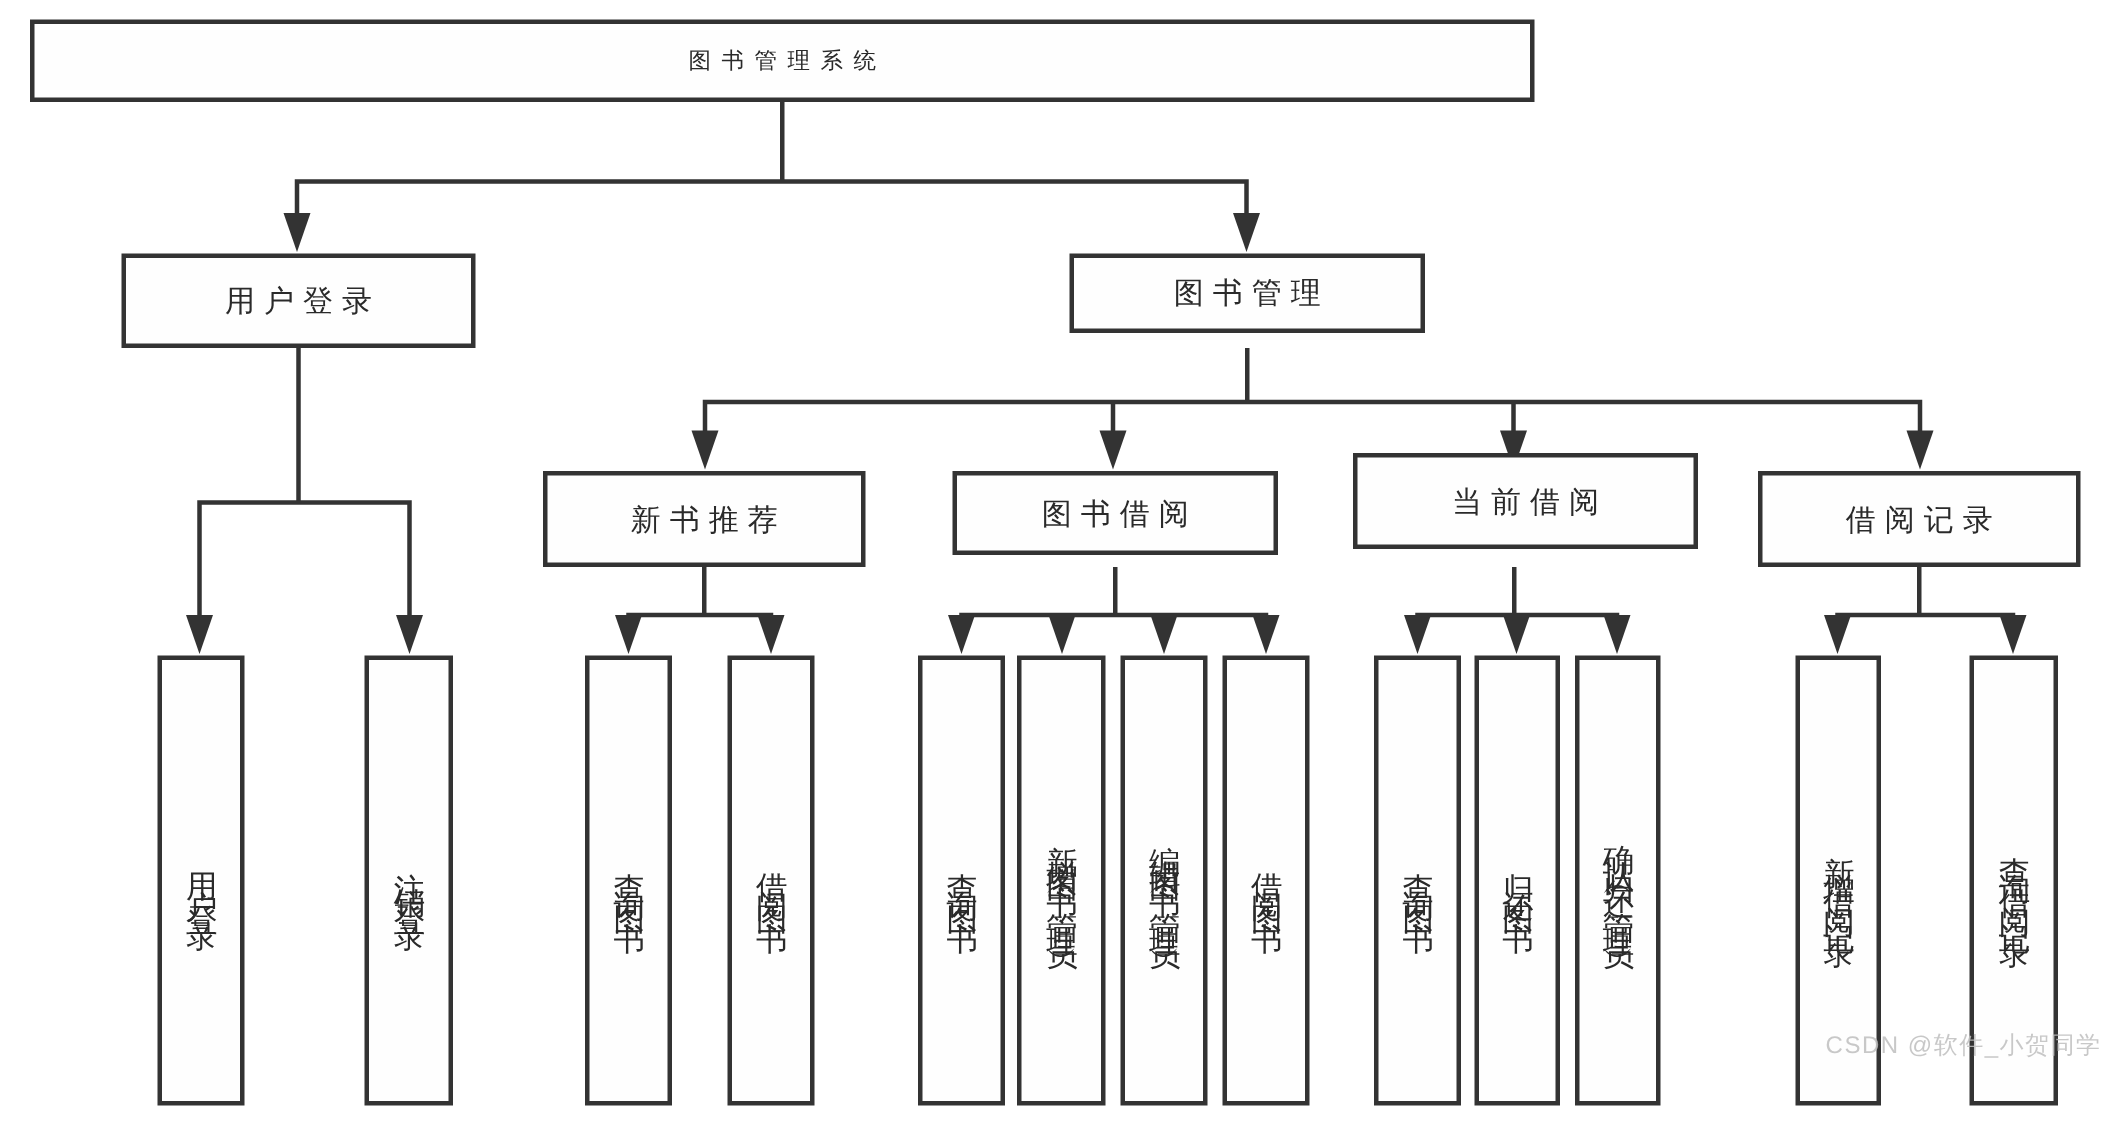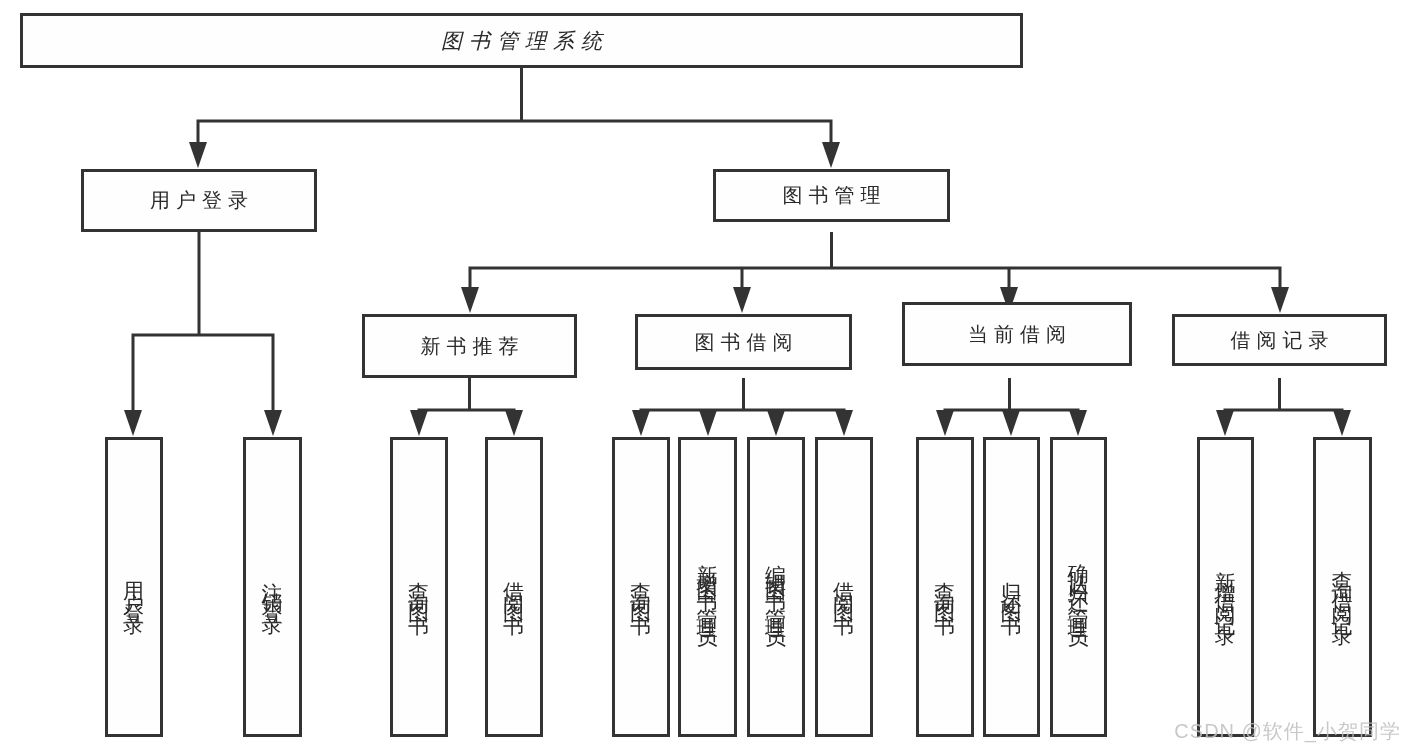--- a/index.html
+++ b/index.html
@@ -31,40 +31,39 @@
     color: #2a2a2a;
     z-index: 2;
   }
   .h .lbl {
     font-size: 20px;
     letter-spacing: 6px;
     text-indent: 6px;
     white-space: nowrap;
   }
   .root .lbl {
-    font-size: 21px;
+    font-size: 15px;
     letter-spacing: 7px;
     text-indent: 7px;
-    font-style: italic;
   }
   .v .lbl {
     writing-mode: vertical-rl;
     font-size: 21px;
     line-height: 1;
     letter-spacing: 11px;
     white-space: nowrap;
   }
   .v .lbl.long {
     letter-spacing: 9px;
   }
   #watermark {
     position: absolute;
     right: 4px;
-    top: 718px;
-    font-size: 20px;
+    top: 687px;
+    font-size: 16px;
     letter-spacing: 1px;
     color: rgba(190,190,190,0.85);
     z-index: 5;
     white-space: nowrap;
   }
 </style>
 </head>
 <body>
 
 <div id="canvas">
@@ -115,21 +114,21 @@
 
   <div class="box h" style="left:362px; top:314px; width:215px; height:64px;">
     <span class="lbl">新书推荐</span>
   </div>
   <div class="box h" style="left:635px; top:314px; width:217px; height:56px;">
     <span class="lbl">图书借阅</span>
   </div>
   <div class="box h" style="left:902px; top:302px; width:230px; height:64px;">
     <span class="lbl">当前借阅</span>
   </div>
-  <div class="box h" style="left:1172px; top:314px; width:215px; height:52px;align-items:center;">
+  <div class="box h" style="left:1172px; top:314px; width:215px; height:64px;align-items:center;">
     <span class="lbl">借阅记录</span>
   </div>
 
   <div class="box v" style="left:105px; top:437px; width:58px; height:300px;">
     <span class="lbl">用户登录</span>
   </div>
   <div class="box v" style="left:243px; top:437px; width:59px; height:300px;">
     <span class="lbl">注销登录</span>
   </div>
 

